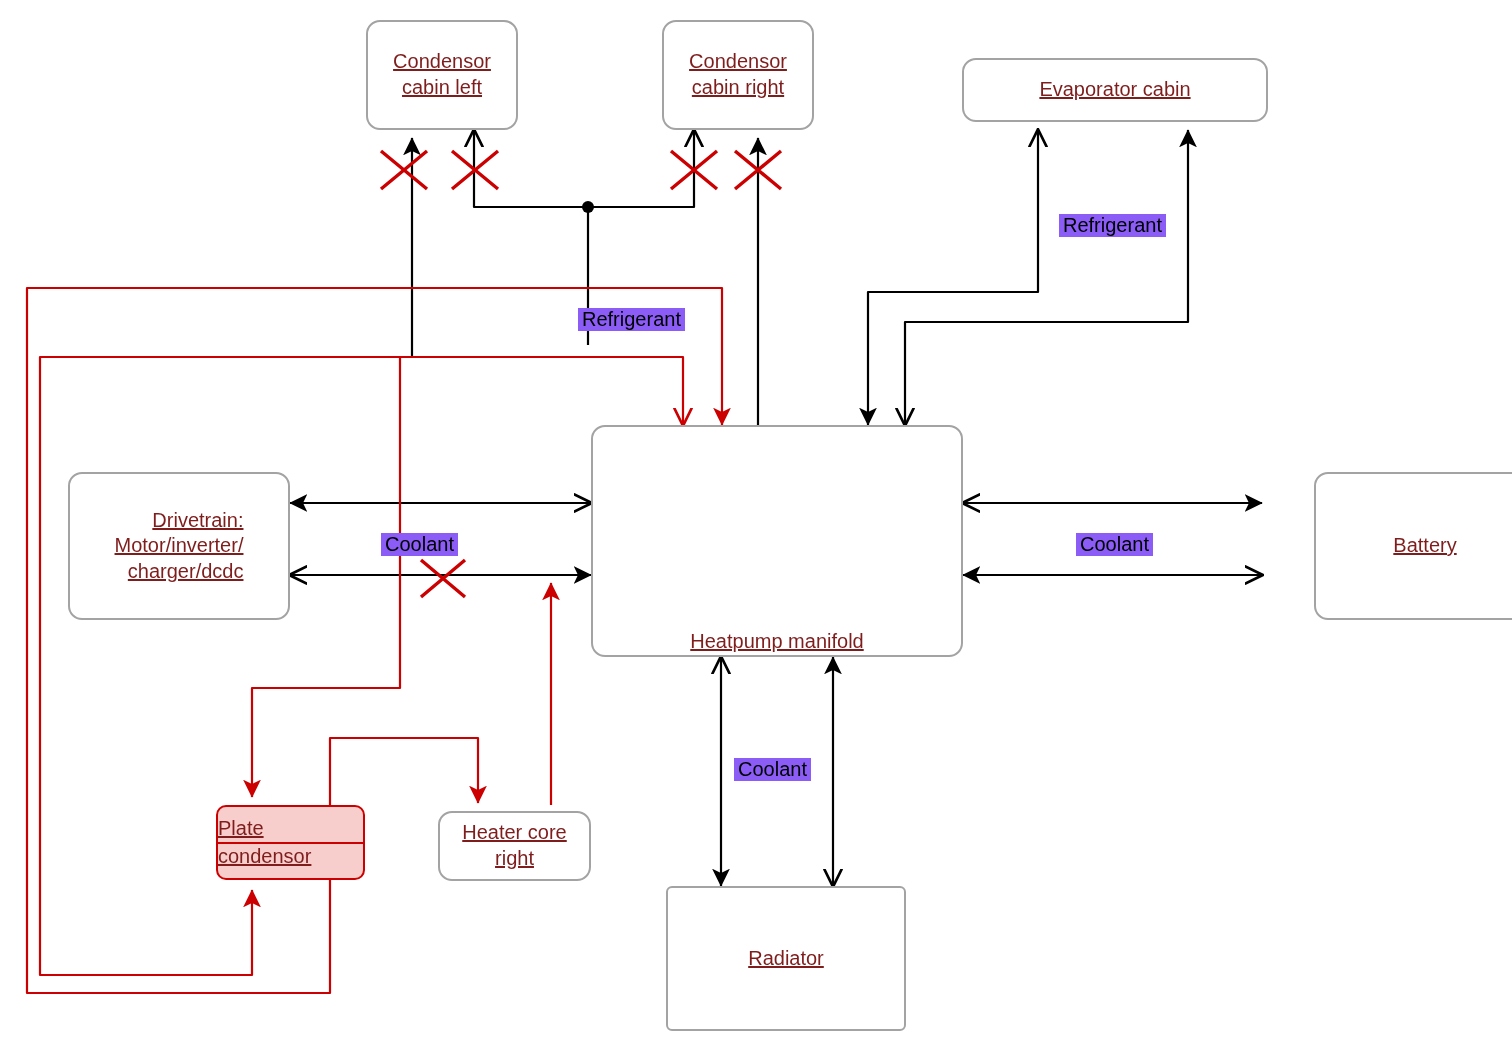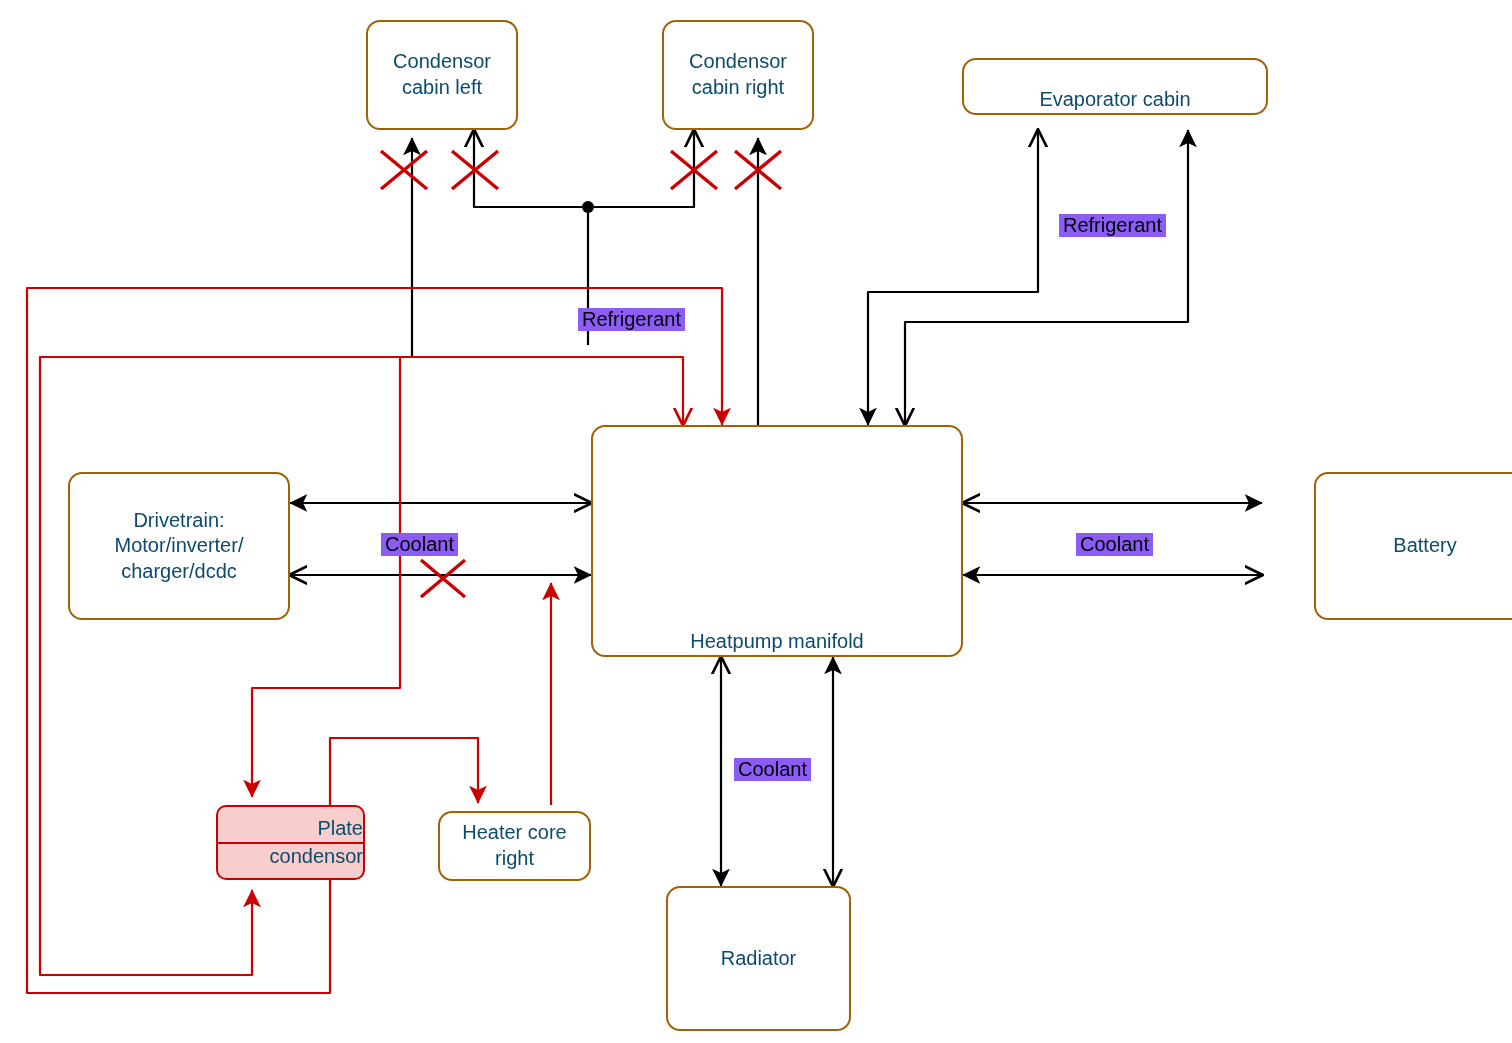--- a/index.html
+++ b/index.html
@@ -1,23 +1,23 @@
 <!DOCTYPE html>
 <html><head>
 <meta charset="utf-8">
 <style>
   html,body{margin:0;padding:0;background:#ffffff;}
   body{width:1512px;height:1043px;font-family:"Liberation Sans",sans-serif;position:relative;overflow:hidden;}
   #canvas{position:absolute;left:0;top:0;width:1512px;height:1043px;}
-  .node{position:absolute;box-sizing:border-box;border:2px solid #a16207;border-radius:14px;background:#fff;
+  .node{position:absolute;box-sizing:border-box;border:2px solid #a3a3a3;border-radius:14px;background:#fff;
         display:flex;align-items:center;justify-content:center;text-align:center;
-        font-size:20px;color:#0c4a6e;line-height:1.28;}
+        font-size:20px;color:#7f1d1d;line-height:1.28;text-decoration:underline;}
   .node.plate{border-color:#cc0000;background:#f8cecc;border-radius:10px;flex-direction:column;
               justify-content:center;padding:0;}
-  .plate .pl-line{width:100%;text-align:right;}
+  .plate .pl-line{width:100%;text-align:left;}
   .plate .pl-div{width:100%;height:2px;background:#cc0000;}
   .edge-label{position:absolute;font-size:20px;color:#000;background:#8b5cf6;padding:0 4px;white-space:nowrap;}
 </style>
 </head>
 <body>
 
 <svg id="canvas" viewBox="0 0 1512 1043">
   <defs>
     <marker id="fillArrowB" viewBox="0 0 12 12" refX="10.5" refY="6" markerWidth="9" markerHeight="9" orient="auto-start-reverse">
       <path d="M0,0.6 L11,6 L0,11.4 L2.6,6 Z" fill="#000"></path>
@@ -100,25 +100,25 @@
   </div>
 </div>
 
 <div class="node" style="left:662px;top:20px;width:152px;height:110px;">
   <div>
     <div>Condensor</div>
     <div>cabin right</div>
   </div>
 </div>
 
-<div class="node" style="left:962px;top:58px;width:306px;height:57px;align-items:flex-end;">
+<div class="node" style="left:962px;top:58px;width:306px;height:64px;">
   <div>Evaporator cabin</div>
 </div>
 
-<div class="node" style="left:68px;top:472px;width:222px;height:148px;">
+<div class="node" style="left:68px;top:472px;width:222px;height:148px;text-align:right;">
   <div>
     <div>Drivetrain:</div>
     <div>Motor/inverter/</div>
     <div>charger/dcdc</div>
   </div>
 </div>
 
 <div class="node" style="left:591px;top:425px;width:372px;height:232px;align-items:flex-end;">
   <div>Heatpump manifold</div>
 </div>
@@ -133,21 +133,21 @@
   <div class="pl-line">condensor</div>
 </div>
 
 <div class="node" style="left:438px;top:811px;width:153px;height:70px;">
   <div>
     <div>Heater core</div>
     <div>right</div>
   </div>
 </div>
 
-<div class="node" style="left:666px;top:886px;width:185px;height:145px;">
+<div class="node" style="left:666px;top:886px;width:240px;height:145px;border-radius:6px;">
   <div>Radiator</div>
 </div>
 
 <div class="edge-label" style="left:1059px;top:214px;">Refrigerant</div>
 <div class="edge-label" style="left:578px;top:308px;">Refrigerant</div>
 <div class="edge-label" style="left:381px;top:533px;">Coolant</div>
 <div class="edge-label" style="left:1076px;top:533px;">Coolant</div>
 <div class="edge-label" style="left:734px;top:758px;">Coolant</div>
 
 </body></html>

